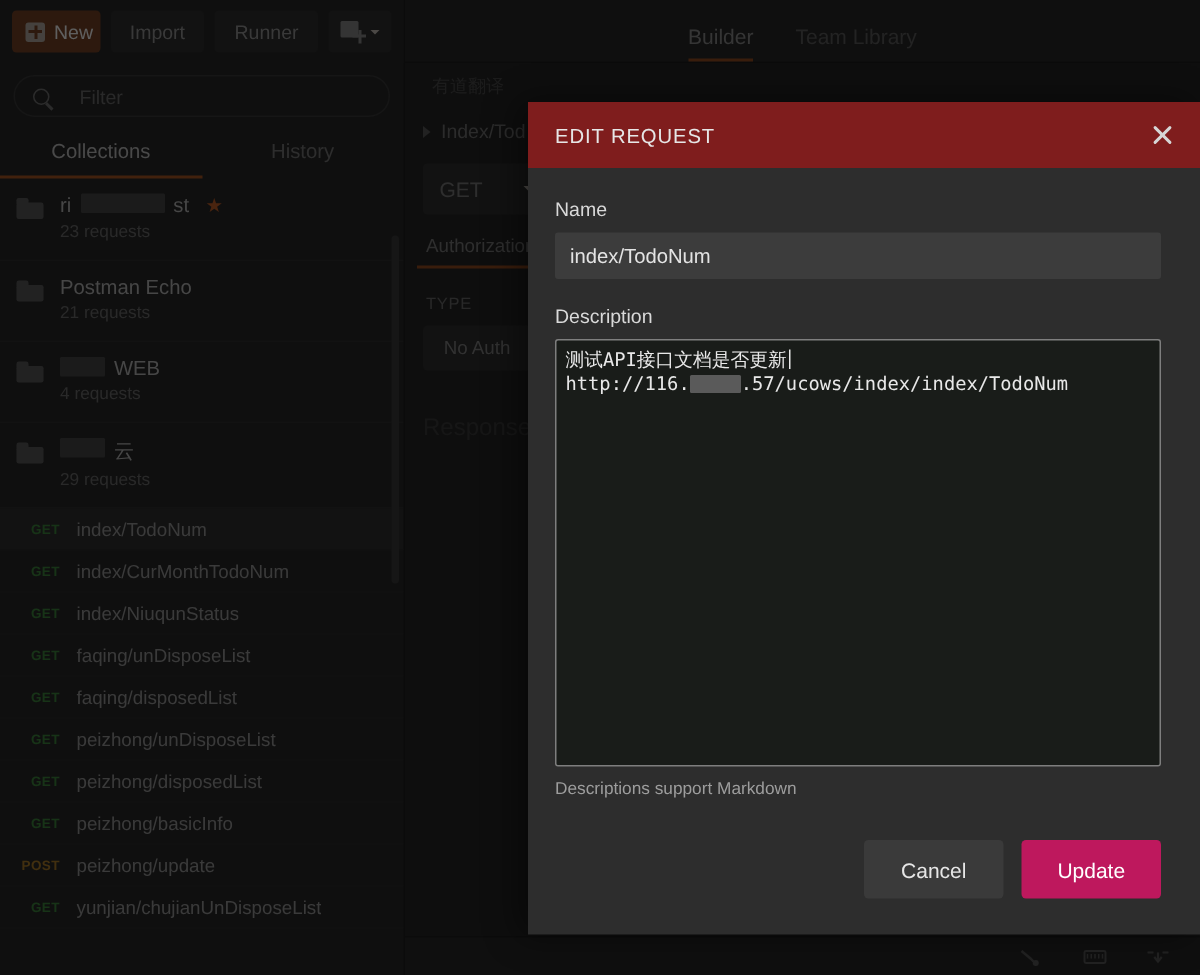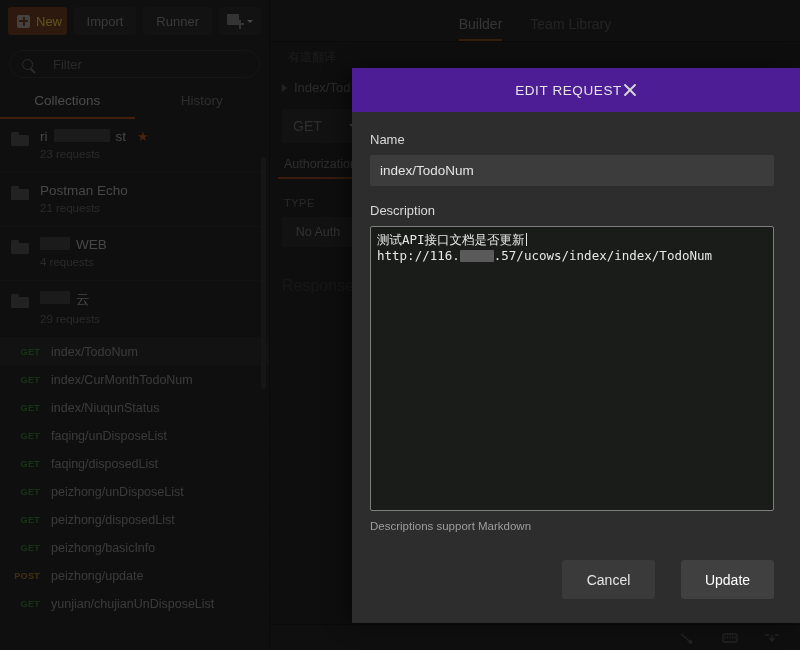--- a/index.html
+++ b/index.html
@@ -32,21 +32,21 @@
     background: #2a2a2a;
   }
   .btn-new {
     display: flex; align-items: center;
     background: #7a4526; border-radius: 3px;
     height: 28px; overflow: hidden;
   }
   .btn-new .lbl {
     display: flex; align-items: center; gap: 6px;
     padding: 0 11px 0 9px; height: 28px;
-    color: #fde047; font-size: 13px;
+    color: #ffffff; font-size: 13px;
   }
   .plus-box {
     width: 13px; height: 13px; border-radius: 2px;
     background: #b9b0a8; position: relative; display: inline-block;
   }
   .plus-box::before, .plus-box::after {
     content: ""; position: absolute; background: #7a4526;
   }
   .plus-box::before { left: 5.5px; top: 2px; width: 2px; height: 9px; }
   .plus-box::after  { top: 5.5px; left: 2px; height: 2px; width: 9px; }
@@ -234,22 +234,22 @@
   
   #scrim { position: absolute; inset: 0; background: rgba(0,0,0,0.40); }
 
   
   .modal {
     position: absolute; left: 352px; top: 68px; width: 448px; height: 555px;
     background: #2d2d2d; display: flex; flex-direction: column;
     box-shadow: -6px 0 22px rgba(0,0,0,.45);
   }
   .modal-head {
-    height: 44px; background: #4c1d95; display: flex; align-items: center;
-    justify-content: center; padding: 0 17px 0 18px;
+    height: 44px; background: #7f1d1d; display: flex; align-items: center;
+    justify-content: space-between; padding: 0 17px 0 18px;
   }
   .modal-title { color: #e6e6e6; font-size: 13.5px; letter-spacing: .6px; }
   .xclose { width: 16px; height: 16px; position: relative; }
   .xclose::before, .xclose::after {
     content: ""; position: absolute; left: 0; top: 7px; width: 16px; height: 2px;
     background: #d6d6d6; border-radius: 1px;
   }
   .xclose::before { transform: rotate(45deg); }
   .xclose::after  { transform: rotate(-45deg); }
 
@@ -282,21 +282,21 @@
 
   .modal-foot {
     padding: 0 26px 24px 34px; display: flex; justify-content: flex-end; gap: 12px;
   }
   .btn {
     height: 39px; border-radius: 3px; border: none; font-size: 14px;
     display: flex; align-items: center; justify-content: center;
     font-family: "Liberation Sans", sans-serif; cursor: pointer;
   }
   .btn-cancel { width: 93px; background: #3a3a3a; color: #e6e6e6; }
-  .btn-update { width: 93px; background: #404040; color: #ffffff; margin-left: 14px; }
+  .btn-update { width: 93px; background: #be185d; color: #ffffff; }
 </style>
 </head>
 <body>
 
 <div id="app">
 
   <div class="sidebar">
 
     <div class="toolbar">
       <div class="btn-new">

